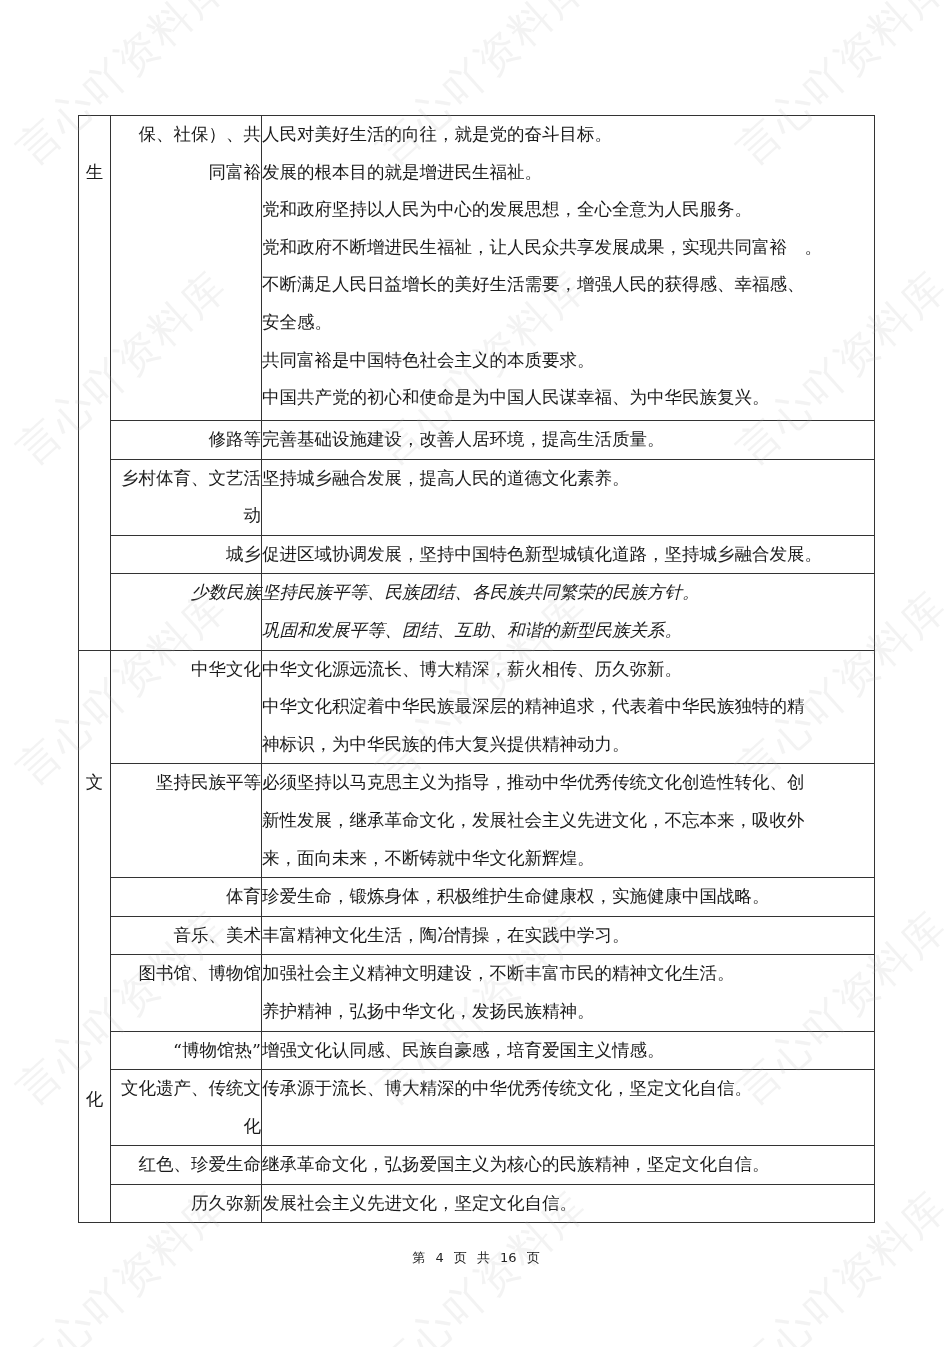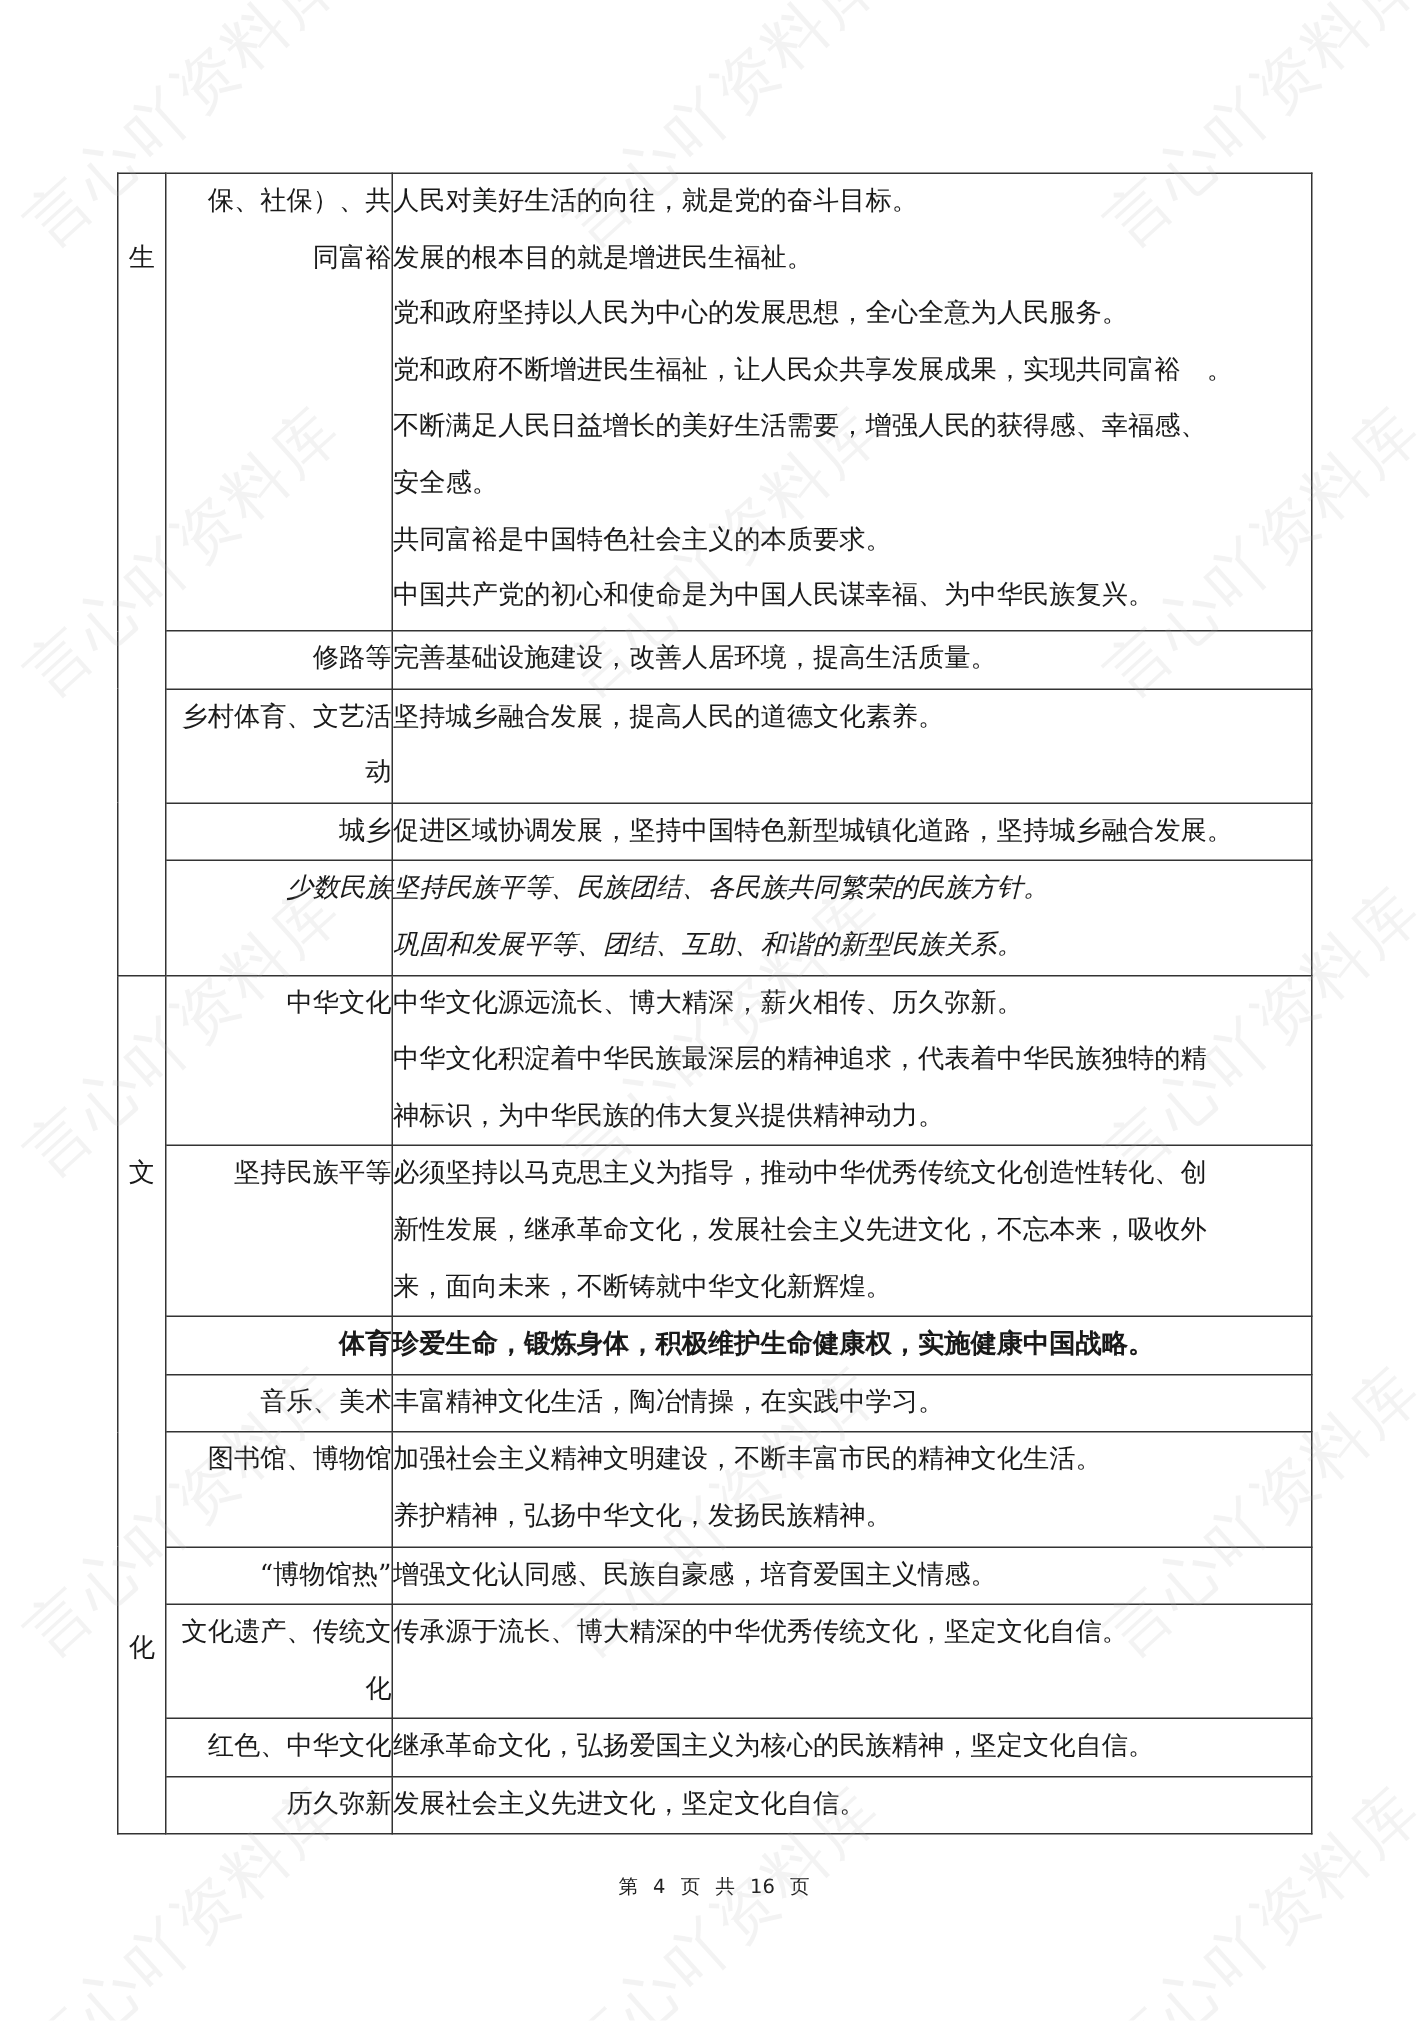--- a/index.html
+++ b/index.html
@@ -126,21 +126,21 @@
     <tr style="height:113px;">
       <td class="topic">
         <span class="line">坚持民族平等</span>
       </td>
       <td class="content">
         <span class="line">必须坚持以马克思主义为指导，推动中华优秀传统文化创造性转化、创</span>
         <span class="line">新性发展，继承革命文化，发展社会主义先进文化，不忘本来，吸收外</span>
         <span class="line">来，面向未来，不断铸就中华文化新辉煌。</span>
       </td>
     </tr>
-    <tr style="height:38px;font-weight:bold;">
+    <tr style="height:38px;">
       <td class="topic">
         <span class="line">体育</span>
       </td>
       <td class="content">
         <span class="line">珍爱生命，锻炼身体，积极维护生命健康权，实施健康中国战略。</span>
       </td>
     </tr>
     <tr style="height:38px;">
       <td class="topic">
         <span class="line">音乐、美术</span>
@@ -170,21 +170,21 @@
       <td class="topic">
         <span class="line">文化遗产、传统文</span>
         <span class="line">化</span>
       </td>
       <td class="content">
         <span class="line">传承源于流长、博大精深的中华优秀传统文化，坚定文化自信。</span>
       </td>
     </tr>
     <tr style="height:38px;">
       <td class="topic">
-        <span class="line">红色、中华文化</span>
+        <span class="line">红色、珍爱生命</span>
       </td>
       <td class="content">
         <span class="line">继承革命文化，弘扬爱国主义为核心的民族精神，坚定文化自信。</span>
       </td>
     </tr>
     <tr style="height:38px;">
       <td class="topic">
         <span class="line">历久弥新</span>
       </td>
       <td class="content">

